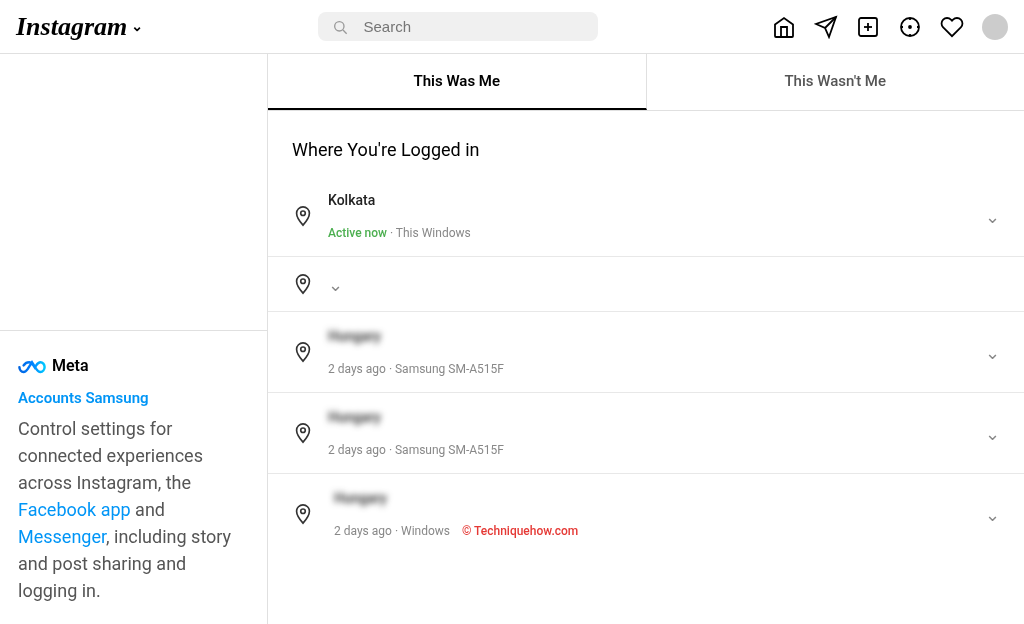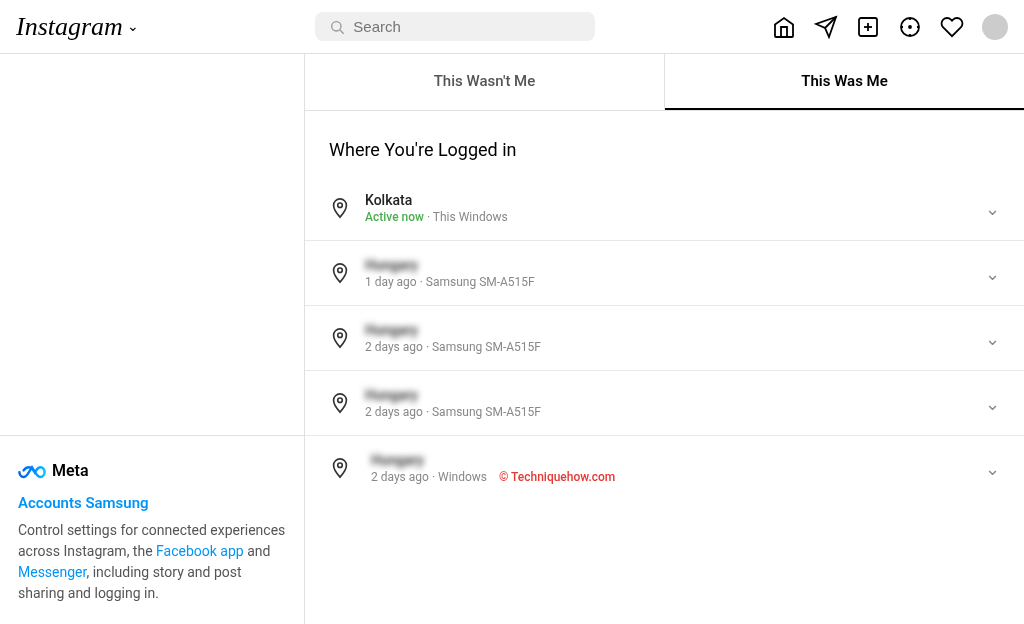--- a/index.html
+++ b/index.html
@@ -21,40 +21,40 @@
       padding: 0 16px;
       height: 54px;
       background: #fff;
       border-bottom: 1px solid #e0e0e0;
       flex-shrink: 0;
     }
     .navbar-logo {
       font-family: Georgia, 'Times New Roman', serif;
       font-size: 26px;
       font-style: italic;
-      font-weight: 400;
+      font-weight: 700;
       color: #000;
       display: flex;
       align-items: center;
       gap: 4px;
       cursor: pointer;
     }
     .navbar-logo .chevron {
       font-size: 14px;
       font-style: normal;
       color: #000;
     }
     .search-bar {
       display: flex;
       align-items: center;
       background: #f0f0f0;
       border-radius: 8px;
       padding: 6px 14px;
       width: 280px;
-      gap: 8px;
+      gap: 16px;
     }
     .search-bar input {
       border: none;
       background: transparent;
       outline: none;
       font-size: 15px;
       color: #999;
       width: 100%;
     }
     .search-icon-svg {
@@ -82,21 +82,21 @@
 
     
     .main-layout {
       display: flex;
       flex: 1;
       overflow: hidden;
     }
 
     
     .sidebar {
-      width: 305px;
+      width: 268px;
       flex-shrink: 0;
       border-right: 1px solid #e0e0e0;
       display: flex;
       flex-direction: column;
       background: #fff;
       overflow: hidden;
     }
     .sidebar-top {
       flex: 1;
     }
@@ -121,21 +121,21 @@
     }
     .accounts-center-link {
       color: #0095f6;
       font-size: 15px;
       font-weight: 600;
       margin-bottom: 8px;
       display: block;
       cursor: pointer;
     }
     .accounts-center-desc {
-      font-size: 14px;
+      font-size: 18px;
       color: #555;
       line-height: 1.5;
     }
     .accounts-center-desc a {
       color: #0095f6;
       text-decoration: none;
     }
 
     
     .content-area {
@@ -197,21 +197,21 @@
       height: 22px;
       color: #333;
     }
     .login-info {
       flex: 1;
     }
     .login-location {
       font-size: 14px;
       font-weight: 500;
       color: #222;
-      margin-bottom: 2px;
+      margin-bottom: 18px;
       
     }
     .login-location.blurred {
       filter: blur(3px);
       user-select: none;
     }
     .login-detail {
       font-size: 12px;
       color: #888;
     }
@@ -302,22 +302,22 @@
       <span class="accounts-center-link">Accounts Samsung</span>
       <p class="accounts-center-desc">
         Control settings for connected experiences across Instagram, the <a>Facebook app</a> and <a>Messenger</a>, including story and post sharing and logging in.
       </p>
     </div>
   </div>
 
   <div class="content-area">
 
     <div class="tabs-row">
+      <div class="tab active">This Was Me</div>
       <div class="tab">This Wasn't Me</div>
-      <div class="tab active">This Was Me</div>
     </div>
 
     <div class="section-title">Where You're Logged in</div>
 
     <div>
 
       <div class="login-item">
         <svg class="pin-icon" viewBox="0 0 24 24" fill="none" stroke="#333" stroke-width="1.8">
           <path d="M12 2C8.134 2 5 5.134 5 9c0 5.25 7 13 7 13s7-7.75 7-13c0-3.866-3.134-7-7-7z"></path>
           <circle cx="12" cy="9" r="2.5"></circle>
@@ -330,27 +330,20 @@
           </div>
         </div>
         <span class="chevron-right">⌄</span>
       </div>
 
       <div class="login-item">
         <svg class="pin-icon" viewBox="0 0 24 24" fill="none" stroke="#333" stroke-width="1.8">
           <path d="M12 2C8.134 2 5 5.134 5 9c0 5.25 7 13 7 13s7-7.75 7-13c0-3.866-3.134-7-7-7z"></path>
           <circle cx="12" cy="9" r="2.5"></circle>
         </svg>
-        <div class="login-info">
-          <div class="login-location blurred">Hungary</div>
-          <div class="login-detail">
-            <span>1 day ago</span>
-            <span>· Samsung SM-A515F</span>
-          </div>
-        </div>
         <span class="chevron-right">⌄</span>
       </div>
 
       <div class="login-item">
         <svg class="pin-icon" viewBox="0 0 24 24" fill="none" stroke="#333" stroke-width="1.8">
           <path d="M12 2C8.134 2 5 5.134 5 9c0 5.25 7 13 7 13s7-7.75 7-13c0-3.866-3.134-7-7-7z"></path>
           <circle cx="12" cy="9" r="2.5"></circle>
         </svg>
         <div class="login-info">
           <div class="login-location blurred">Hungary</div>

